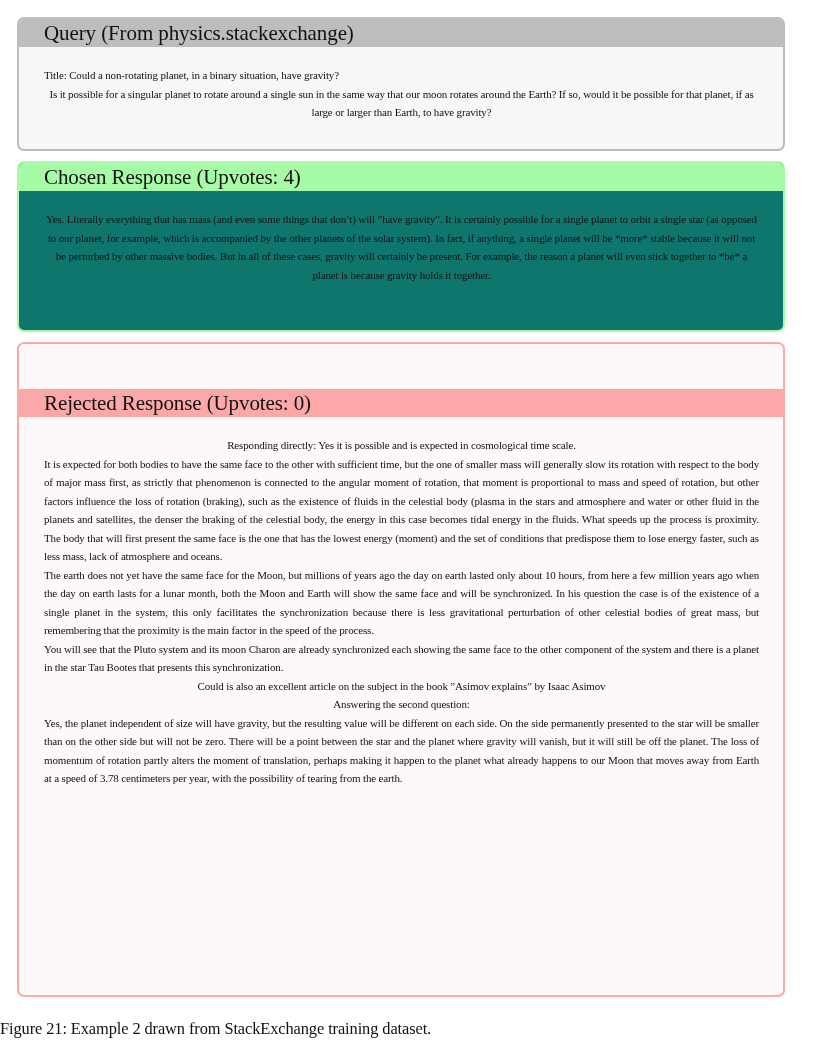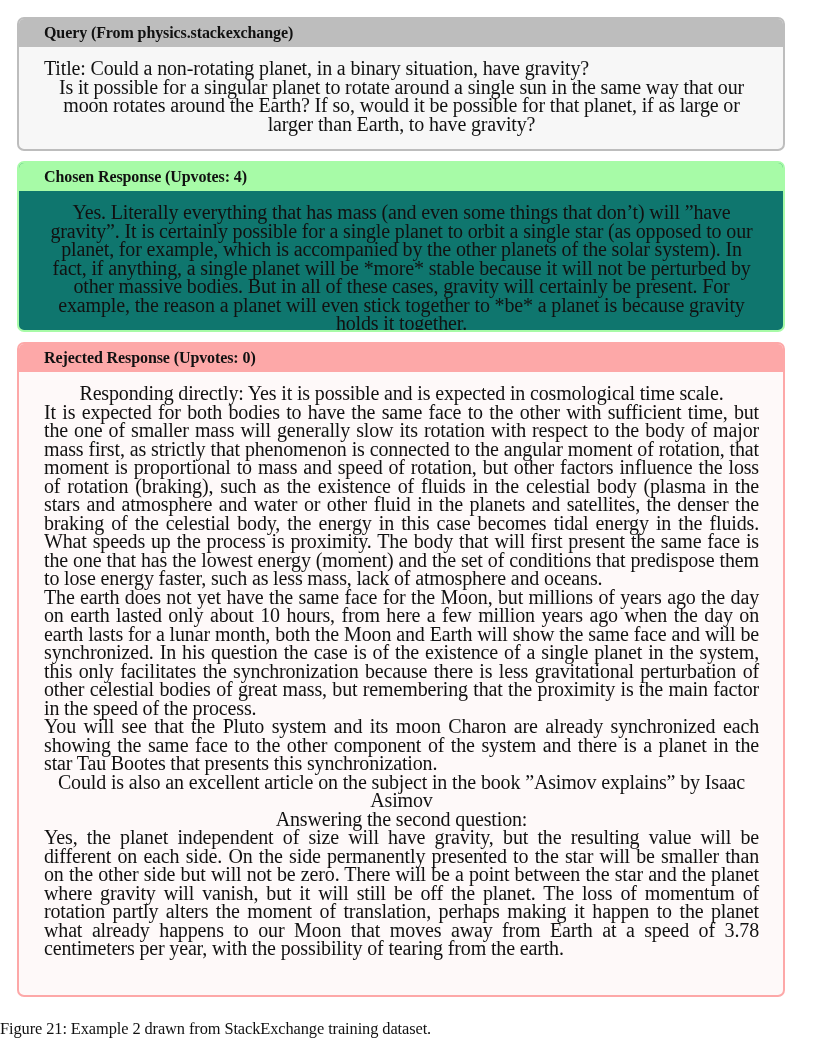--- a/index.html
+++ b/index.html
@@ -8,37 +8,37 @@
       font-family: "Liberation Serif", "DejaVu Serif", serif;
       color: #111;
     }
     .box {
       position: absolute; left: 17px; width: 768px;
       border-radius: 7px; box-sizing: border-box; overflow: hidden;
       border: 2px solid;
     }
     .box .hdr {
       height: 28px; line-height: 28px; padding-left: 25px;
-      font-size: 16px; letter-spacing: -0.1px; font-weight: bold;
+      font-size: 21px; letter-spacing: -0.1px;
     }
     .box .body {
-      padding: 12px 24px 0 25px;
-      font-size: 20px; line-height: 18.5px; letter-spacing: -0.15px;
+      padding: 19px 24px 0 25px;
+      font-size: 11px; line-height: 18.5px; letter-spacing: -0.15px;
     }
     .box .body p { margin: 0; white-space: normal; text-align: justify; }
     .box .body p.last { text-align: center; }
 
     #query { top: 17px; height: 134px; border-color: #bdbdbd; background: #f7f7f7; }
     #query .hdr { background: #bdbdbd; }
 
     #chosen { top: 161px; height: 171px; border-color: #a7fba7; background: #0f766e; }
     #chosen .hdr { background: #a7fba7; }
 
     #rejected { top: 342px; height: 655px; border-color: #fda8a8; background: #fef9f9; }
-    #rejected .hdr { background: #fda8a8; }
+    #rejected .hdr { background: #fda8a8; margin-top: 45px; }
 
     #caption {
       position: absolute; top: 1019px; left: 0; width: 825px; text-align: left;
       font-size: 16.4px; letter-spacing: -0.1px;
     }
   </style>
 </head>
 <body>
 
 <div class="box" id="query">

